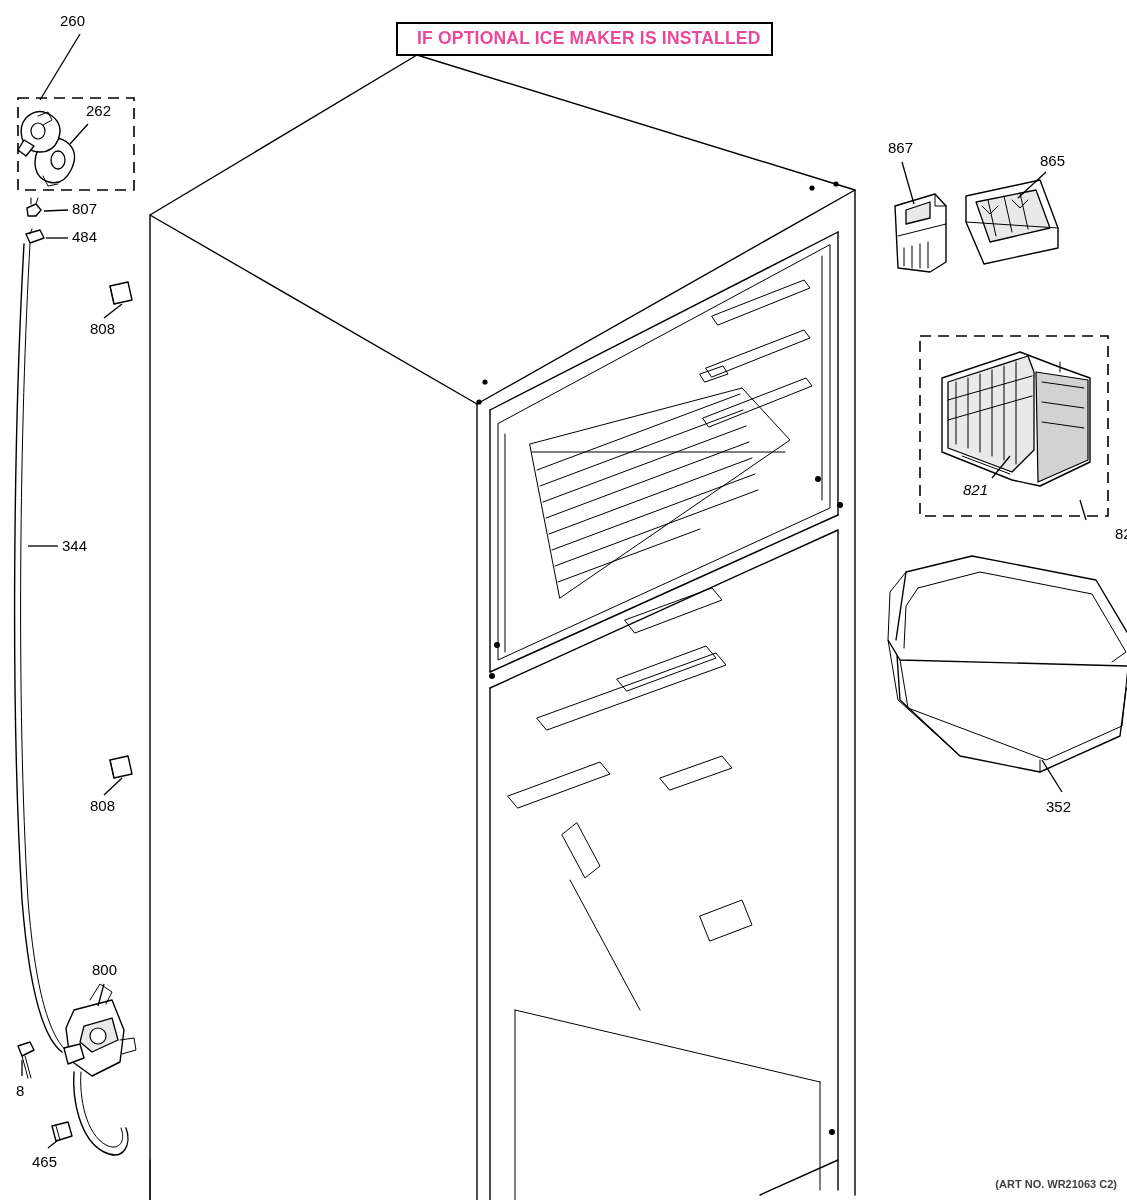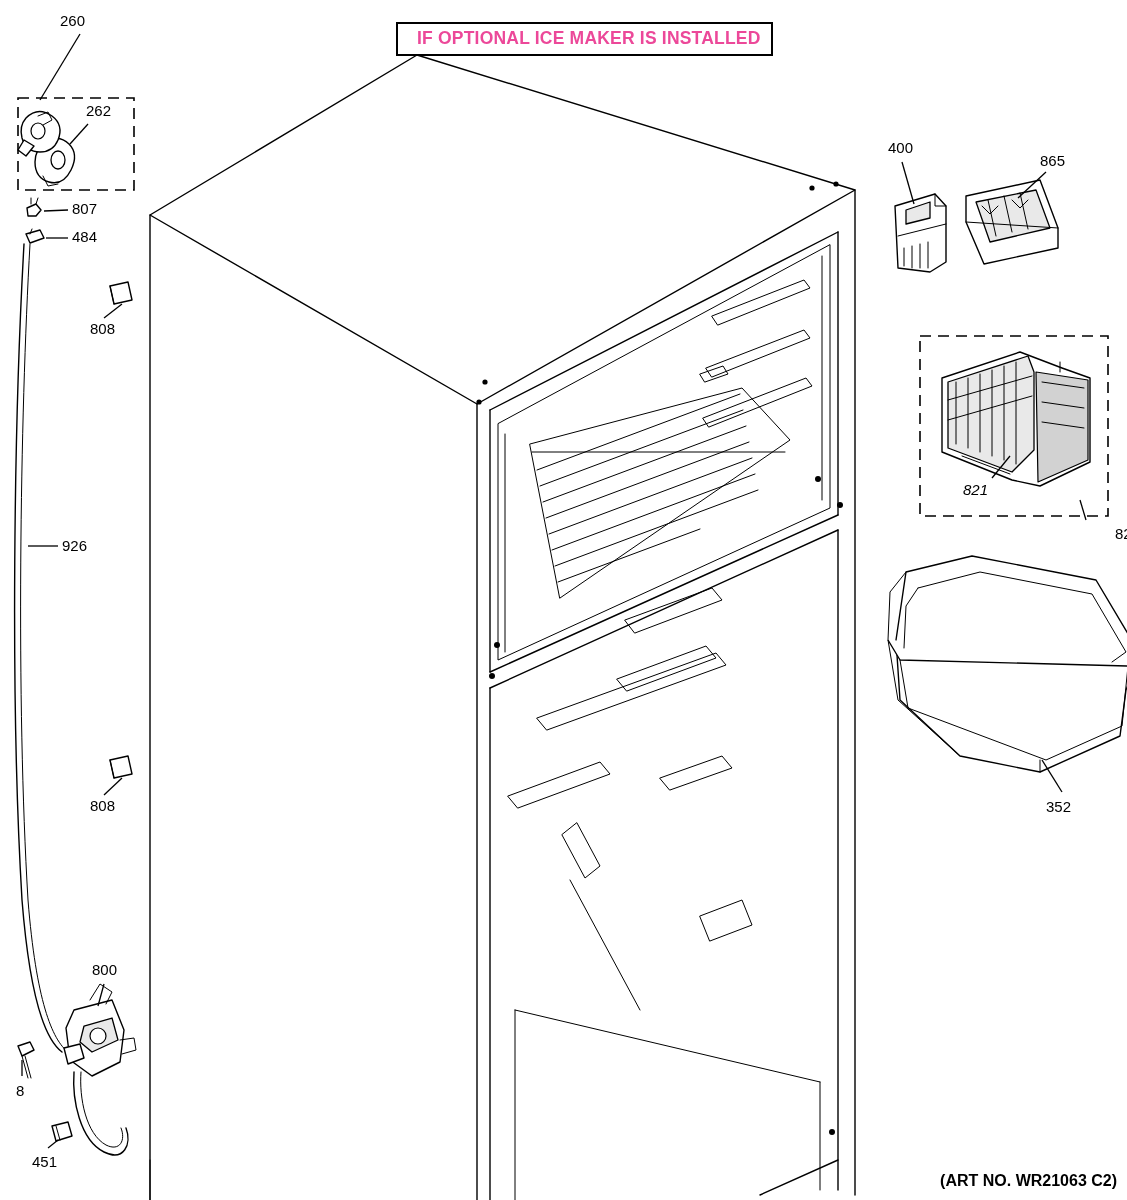--- a/index.html
+++ b/index.html
@@ -41,23 +41,23 @@
   .callout {
     position: absolute;
     font-size: 15px;
     color: #000;
     white-space: nowrap;
   }
   .artno {
     position: absolute;
     right: 10px;
     bottom: 10px;
-    font-size: 16px;
+    font-size: 11px;
     font-weight: bold;
-    color: #000000;
+    color: #404040;
     white-space: nowrap;
   }
   svg .ln {
     fill: none;
     stroke: #000;
     stroke-width: 1.4;
     stroke-linecap: round;
     stroke-linejoin: round;
   }
   svg .thin {
@@ -290,26 +290,26 @@
     </g>
   </svg>
 
   <div class="title-box">IF OPTIONAL ICE MAKER IS INSTALLED</div>
 
   <div class="callout" style="left:60px; top:12px;">260</div>
   <div class="callout" style="left:86px; top:102px;text-align:center;">262</div>
   <div class="callout" style="left:72px; top:200px;">807</div>
   <div class="callout" style="left:72px; top:228px;">484</div>
   <div class="callout" style="left:90px; top:320px;">808</div>
-  <div class="callout" style="left:62px; top:537px;">926</div>
+  <div class="callout" style="left:62px; top:537px;">344</div>
   <div class="callout" style="left:90px; top:797px;">808</div>
   <div class="callout" style="left:92px; top:961px;">800</div>
   <div class="callout" style="left:16px; top:1082px;">8</div>
-  <div class="callout" style="left:32px; top:1153px;">451</div>
-  <div class="callout" style="left:888px; top:139px;">400</div>
+  <div class="callout" style="left:32px; top:1153px;">465</div>
+  <div class="callout" style="left:888px; top:139px;">867</div>
   <div class="callout" style="left:1040px; top:152px;">865</div>
   <div class="callout" style="left:963px; top:481px;font-style:italic;">821</div>
   <div class="callout" style="left:1081px; top:525px;margin-left:34px;">820</div>
   <div class="callout" style="left:1046px; top:798px;">352</div>
 
   <div class="artno">(ART NO. WR21063 C2)</div>
 
 </div>
 
 </body></html>

